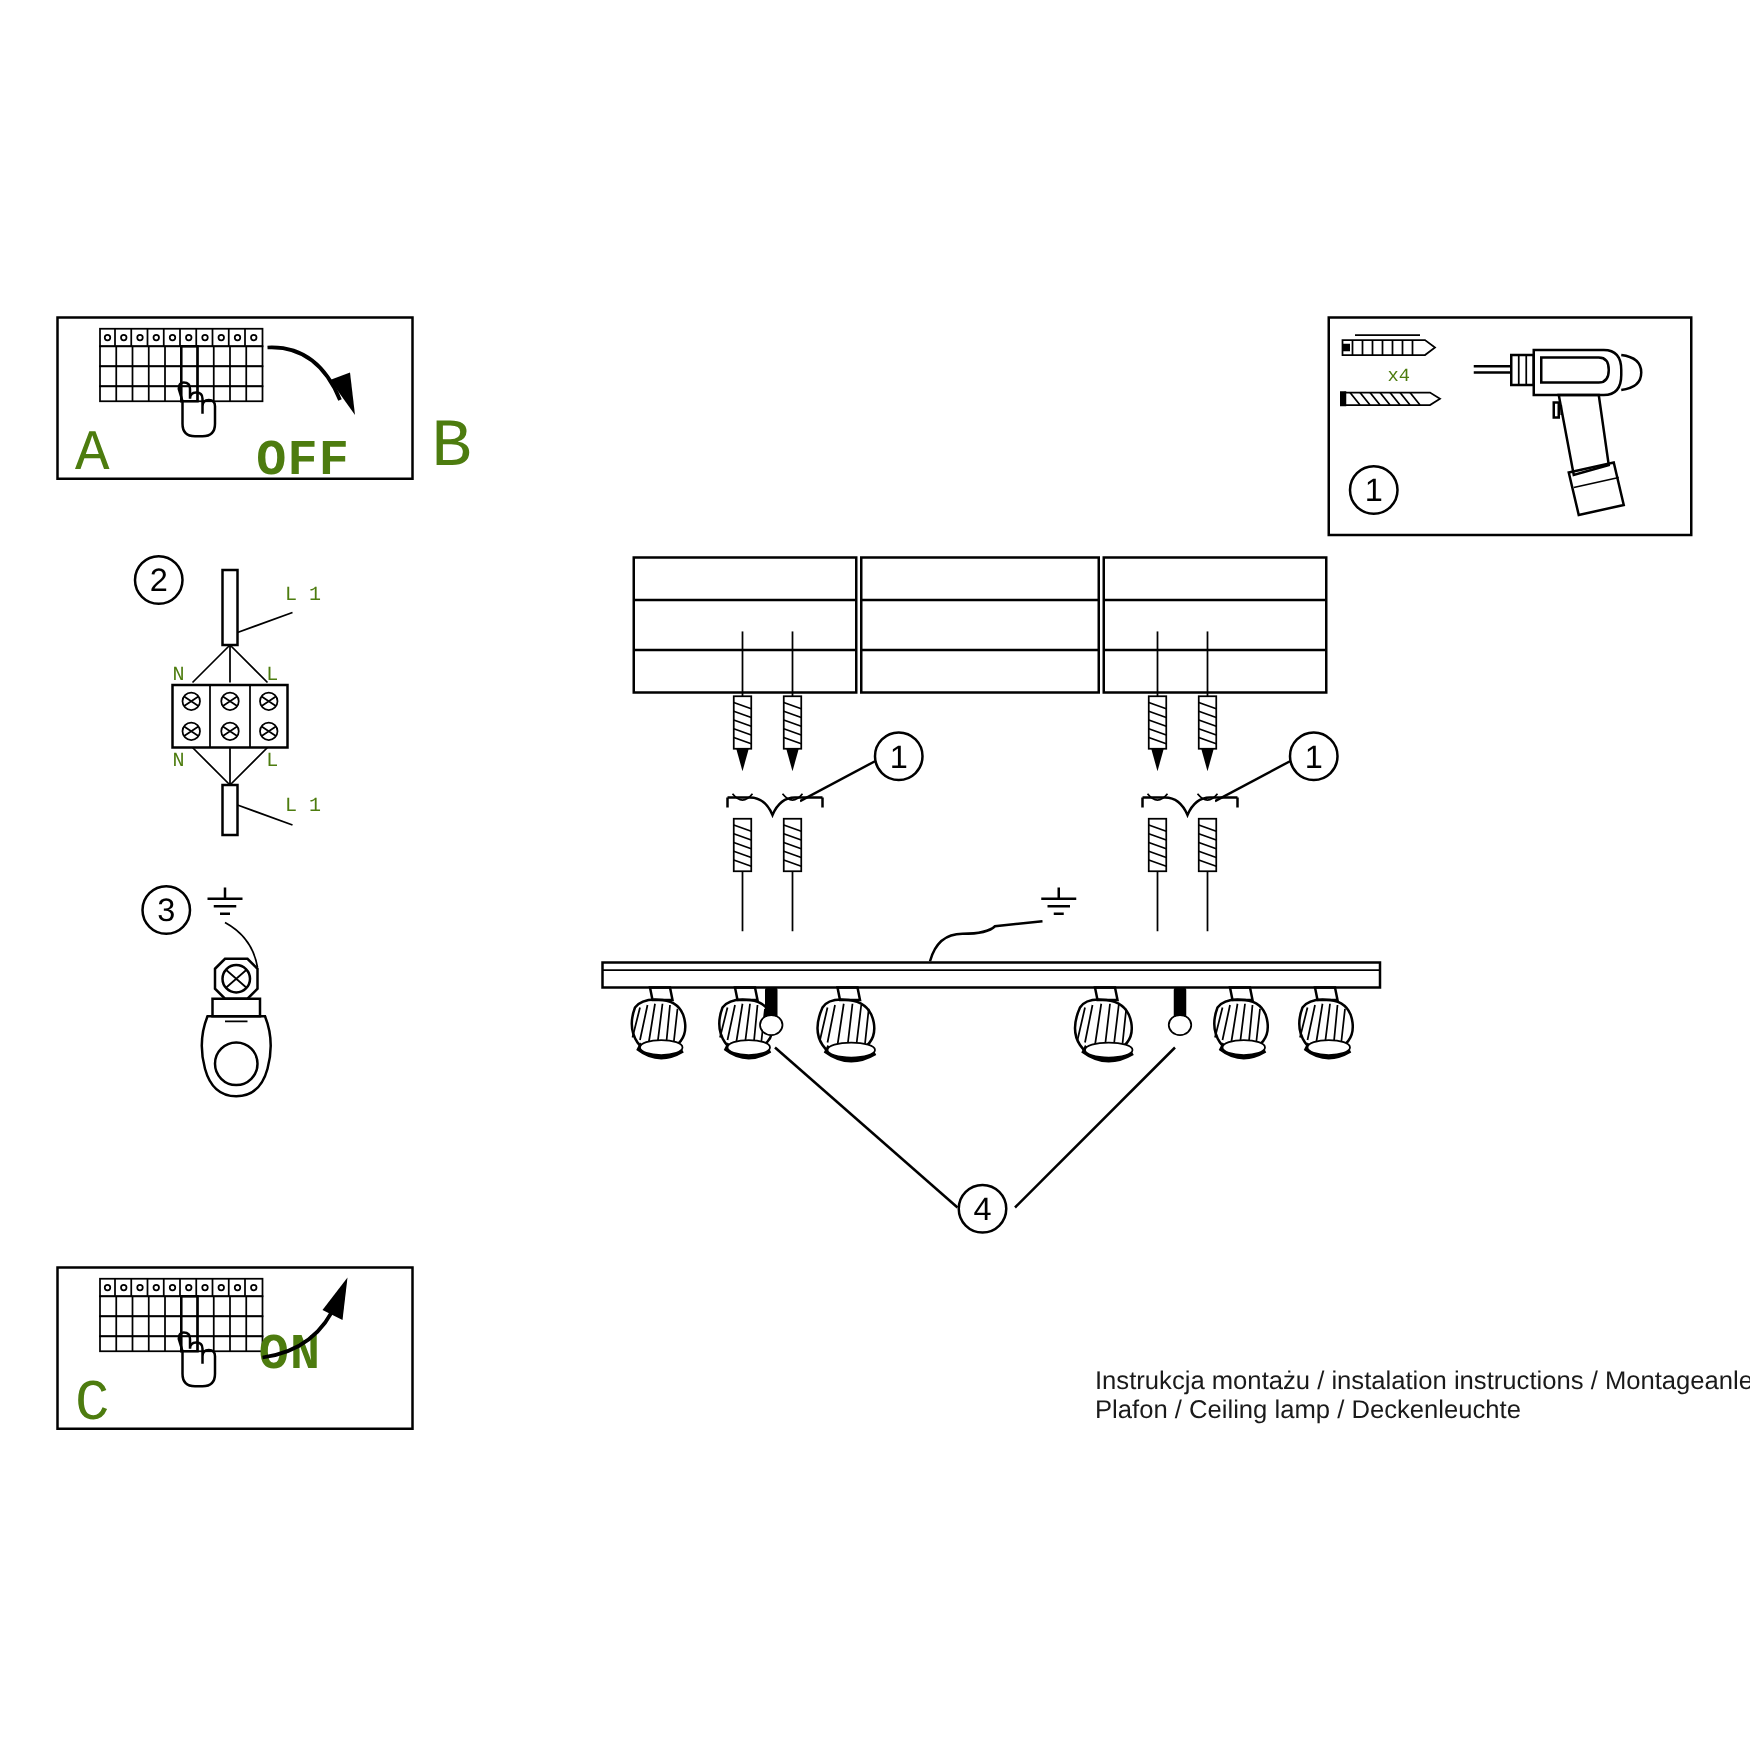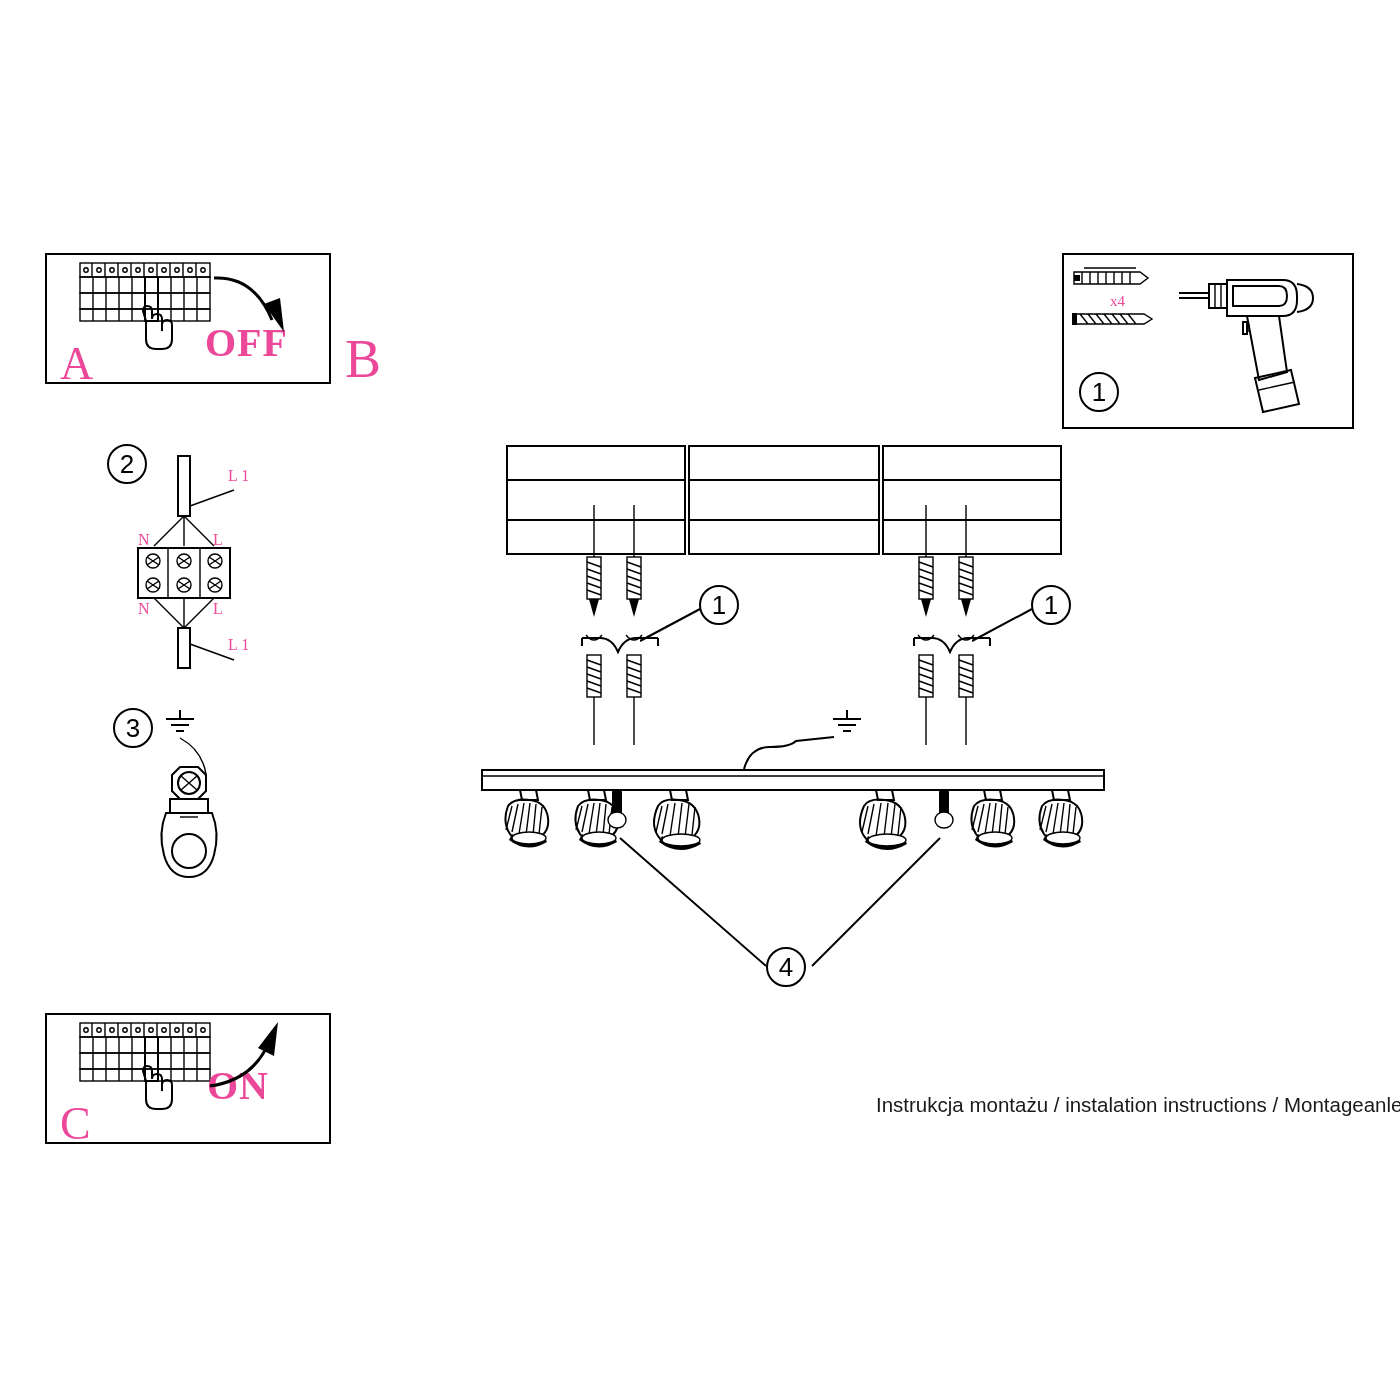--- a/index.html
+++ b/index.html
@@ -16,22 +16,22 @@
     color: #000000;
     overflow: hidden;
   }
   .panel {
     position: absolute;
     border: 2px solid #000;
     box-sizing: border-box;
   }
   .lbl {
     position: absolute;
-    font-family: Liberation Serif, serif;
-    color: #ec4899;
+    font-family: Liberation Mono, monospace;
+    color: #4d7c0f;
     white-space: nowrap;
   }
   .step-letter {
     font-size: 46px;
     font-weight: 400;
   }
   .step-word {
     font-size: 40px;
     font-weight: bold;
     letter-spacing: 1px;
@@ -132,21 +132,21 @@
         <line x1="137" y1="54" x2="137" y2="66"></line>
       </g>
 
       <rect class="s" x="85" y="22" width="13" height="44" fill="#fff"></rect>
 
       <path class="s" d="M86 66 L86 84 q0 10 10 10 l6 0 q10 0 10 -10 l0 -14 q0 -5 -5 -5 q-5 0 -5 5 l0 6 l0 -12 q0 -5 -5 -5 q-5 0 -5 5 l0 -8 q0 -5 -5 -5 q-4 0 -4 5 z"></path>
     </svg>
   </div>
 
   <div class="lbl step-letter" style="left:60px; top:337px;">A</div>
-  <div class="lbl step-word" style="left:205px; top:319px;">OFF</div>
+  <div class="lbl step-word" style="left:205px; top:347px;">OFF</div>
 
   <div style="position:absolute; left:208px; top:270px;">
     <svg width="85" height="70" viewBox="0 0 85 70">
       <path d="M6 8 q40 -2 58 42" class="s3"></path>
       <path class="fb" d="M56 34 L76 62 L72 28 Z"></path>
     </svg>
   </div>
 
   <div class="lbl step-letter" style="left:345px; top:328px; font-size:54px;">B</div>
 
@@ -555,14 +555,15 @@
     <span>4</span>
   </div>
   <div style="position:absolute; left:600px; top:834px;">
     <svg width="360" height="146" viewBox="0 0 360 146">
       <path class="s" d="M20 4 L166 132"></path>
       <path class="s" d="M340 4 L212 132"></path>
     </svg>
   </div>
 
   <div class="footer-text" style="left:876px; top:1090px;">Instrukcja montażu / instalation instructions / Montageanleitung</div>
+  <div class="footer-text" style="left:876px; top:1113px;">Plafon / Ceiling lamp / Deckenleuchte</div>
 
 </div>
 
 </body></html>

